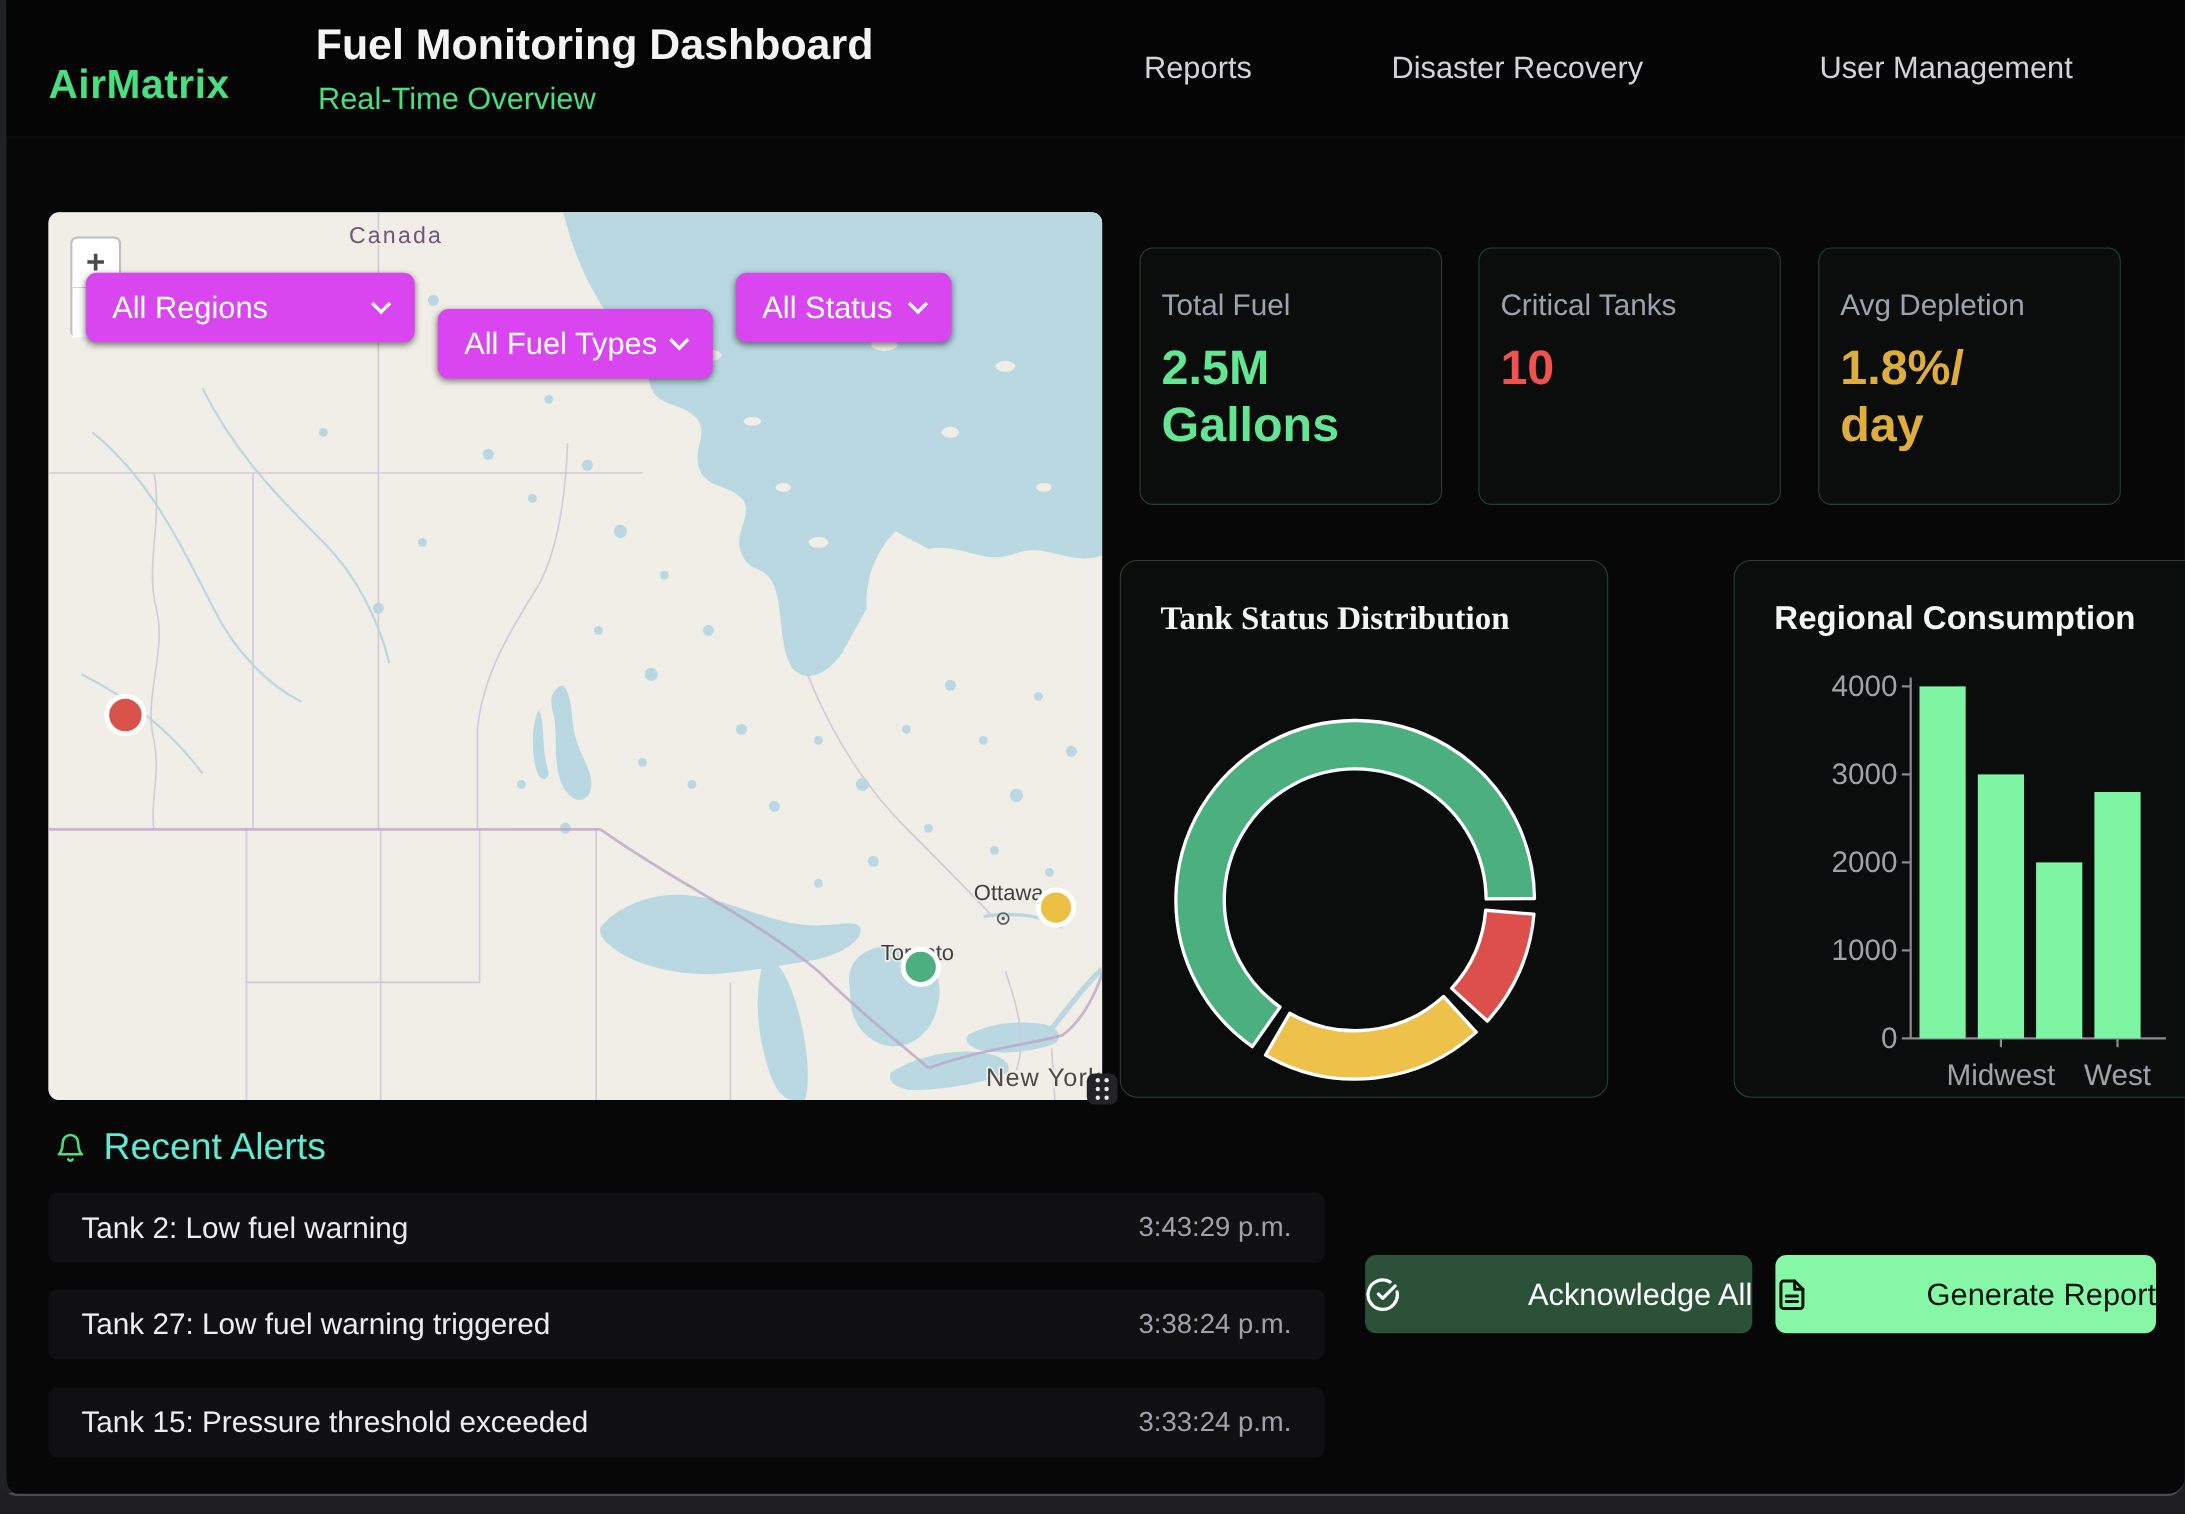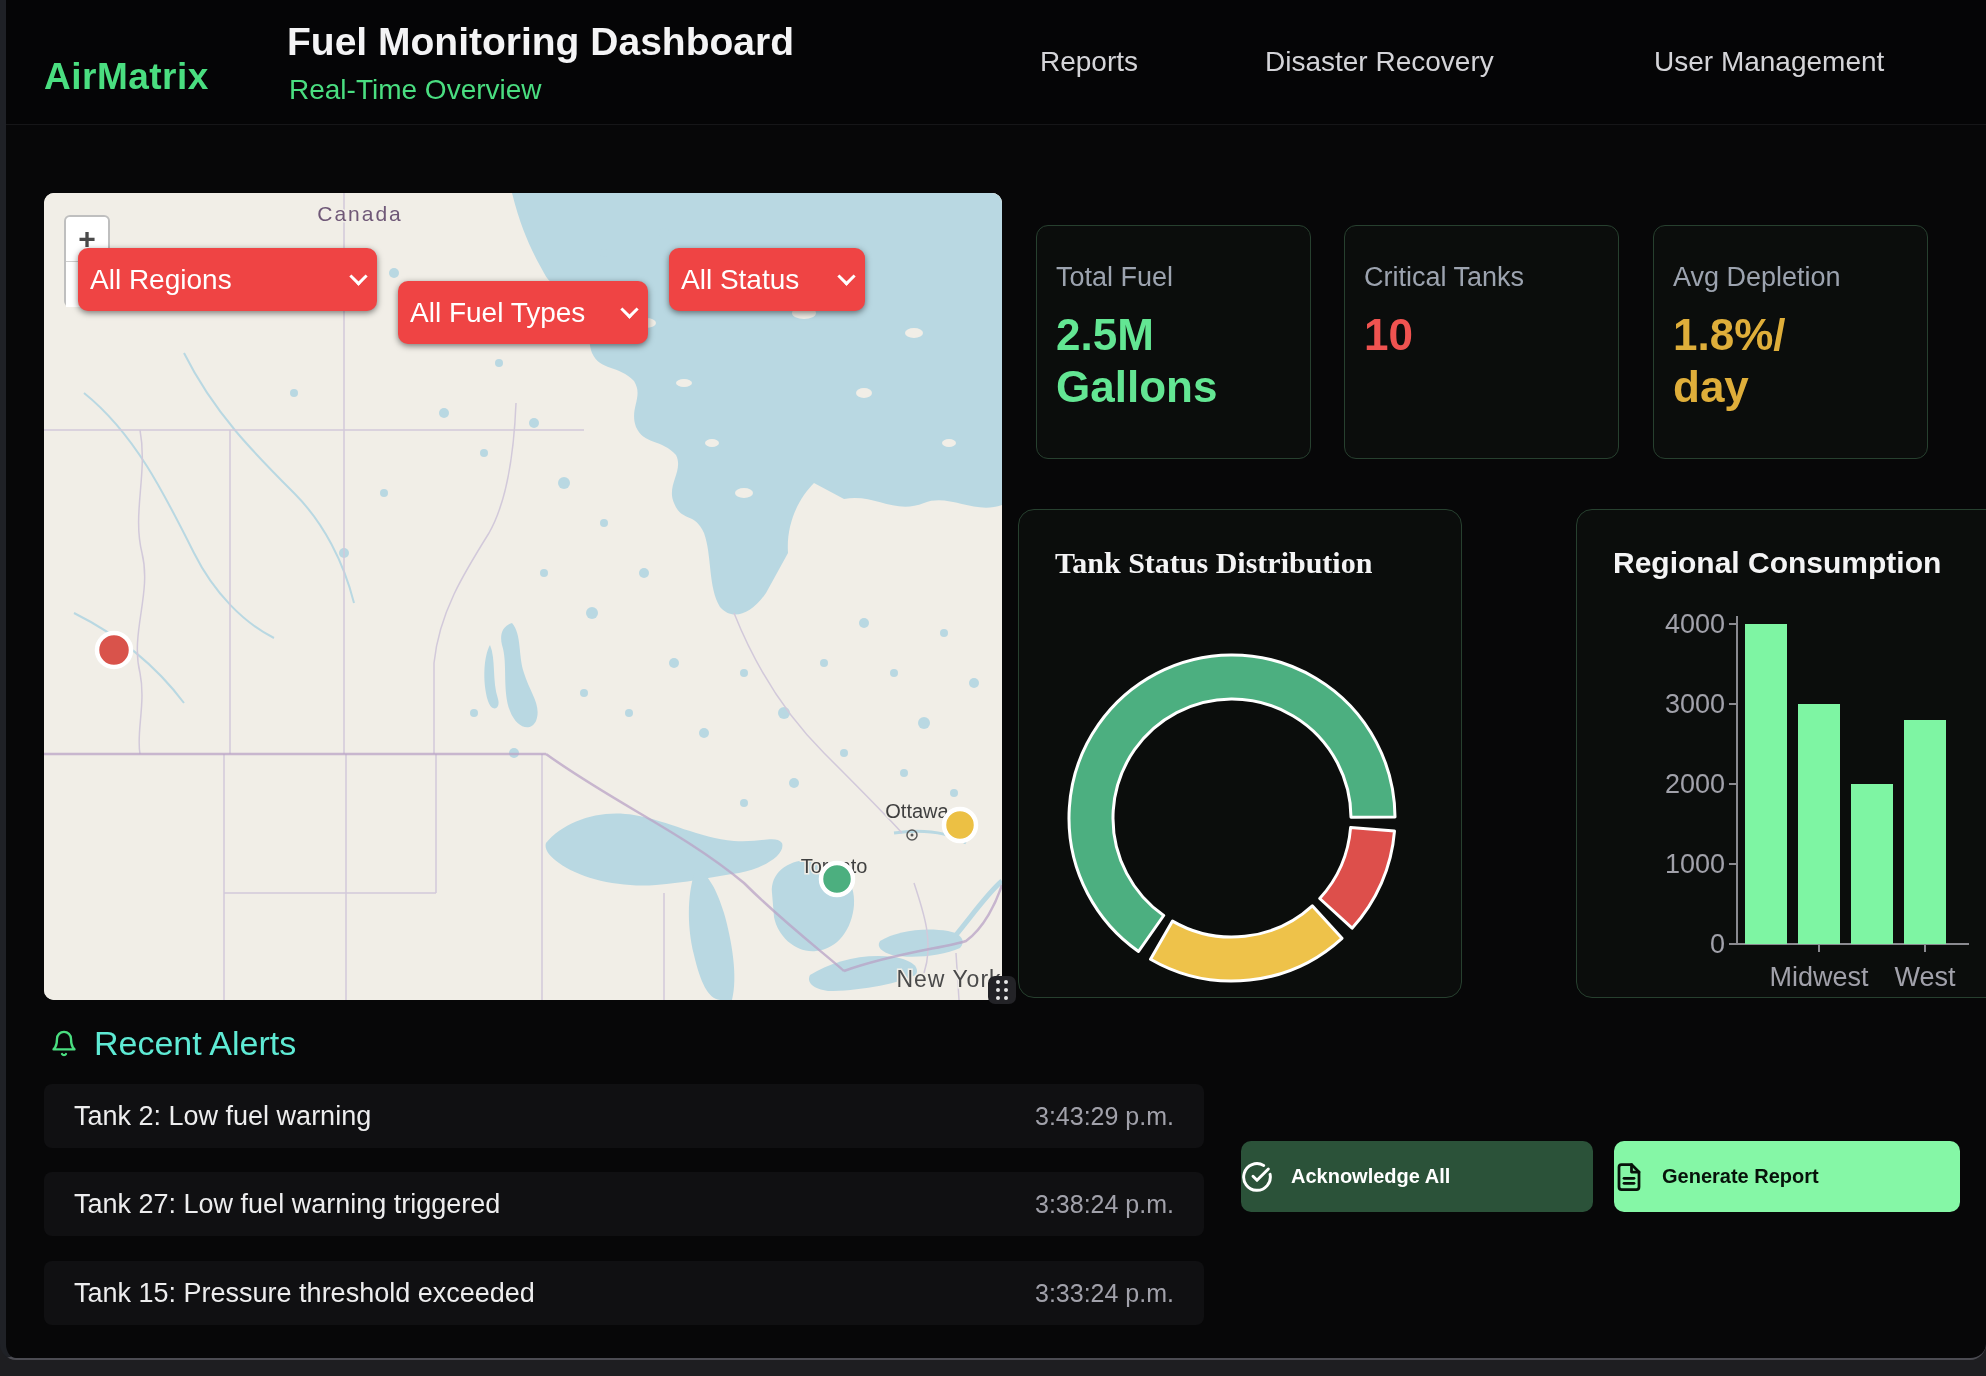--- a/index.html
+++ b/index.html
@@ -20,22 +20,22 @@
   
   .map { position:absolute; left:38px; top:193px; width:958px; height:807px;
          border-radius:10px; overflow:hidden; background:#f1eee7; }
   .map svg.basemap { position:absolute; left:0; top:0; }
   .zoomctl { position:absolute; left:20px; top:22px; width:46px; height:92px; background:#ffffff;
              border:2px solid rgba(0,0,0,.25); border-radius:6px; z-index:2; }
   .zoomctl button { display:block; width:100%; height:45px; background:#fff; border:none;
                     font-size:30px; font-weight:bold; color:#4a4a4a; cursor:pointer; }
   .zoomctl button:first-child { border-bottom:1px solid #cfcfcf; border-radius:5px 5px 0 0; }
   .filters { position:absolute; left:34px; top:55px; display:flex; gap:21px; z-index:3; }
-  .dropdown { height:63px; background:#ef4444; border-radius:10px; display:flex; align-items:center;
-              padding:0 12px; color:#ffffff; cursor:pointer; box-shadow:0 2px 6px rgba(0,0,0,.5); }
+  .dropdown { height:63px; background:#d946ef; border-radius:10px; display:flex; align-items:center;
+              padding:0 24px; color:#ffffff; cursor:pointer; box-shadow:0 2px 6px rgba(0,0,0,.5); }
   .dropdown .lbl { font-size:28px; font-weight:500; }
   .dd-regions { width:299px; } .dd-fuel { width:250px;margin-top:33px; } .dd-status { width:196px; }
   .chev { width:13px; height:13px; border-right:3px solid #fff; border-bottom:3px solid #fff;
           transform:rotate(45deg); margin-left:auto; margin-top:-7px; }
   .grip { position:absolute; left:982px; top:976px; width:28px; height:28px; background:#232327;
           border-radius:7px; z-index:4; display:grid; grid-template-columns:repeat(2,4px);
           grid-template-rows:repeat(3,4px); gap:4px; place-content:center; cursor:grab; }
   .grip i { background:#e8e8e8; border-radius:50%; }
 
   
@@ -57,22 +57,22 @@
   .alerts-head { position:absolute; left:44px; top:1024px; display:flex; align-items:center; gap:16px; }
   .alerts-head .txt { font-size:34px; font-weight:normal; color:#5eead4; }
   .alert-row { position:absolute; left:38px; width:1160px; height:64px; background:#101012;
                border-radius:8px; display:flex; align-items:center; padding:0 30px; cursor:pointer; }
   #alert-0 { top:1084px; } #alert-1 { top:1172px; } #alert-2 { top:1261px; }
   .alert-text { font-size:27px; color:#ededee; }
   .alert-time { margin-left:auto; font-size:25px; color:#a1a1aa; }
 
   
   .btn { position:absolute; top:1141px; height:71px; border:none; border-radius:10px;
-         display:flex; align-items:center; justify-content:flex-start; gap:18px;
-         font-family:inherit; font-size:20px; font-weight:bold; cursor:pointer; }
+         display:flex; align-items:center; justify-content:space-between; gap:18px;
+         font-family:inherit; font-size:28px; font-weight:normal; cursor:pointer; }
   #btn-ack { left:1235px; width:352px; background:#2b5239; color:#ffffff; }
   #btn-gen { left:1608px; width:346px; background:#85f7a6; color:#07120a; }
 </style>
 </head>
 <body>
 
 <div id="app">
 
   <div class="header">
     <div class="logo">AirMatrix</div>

